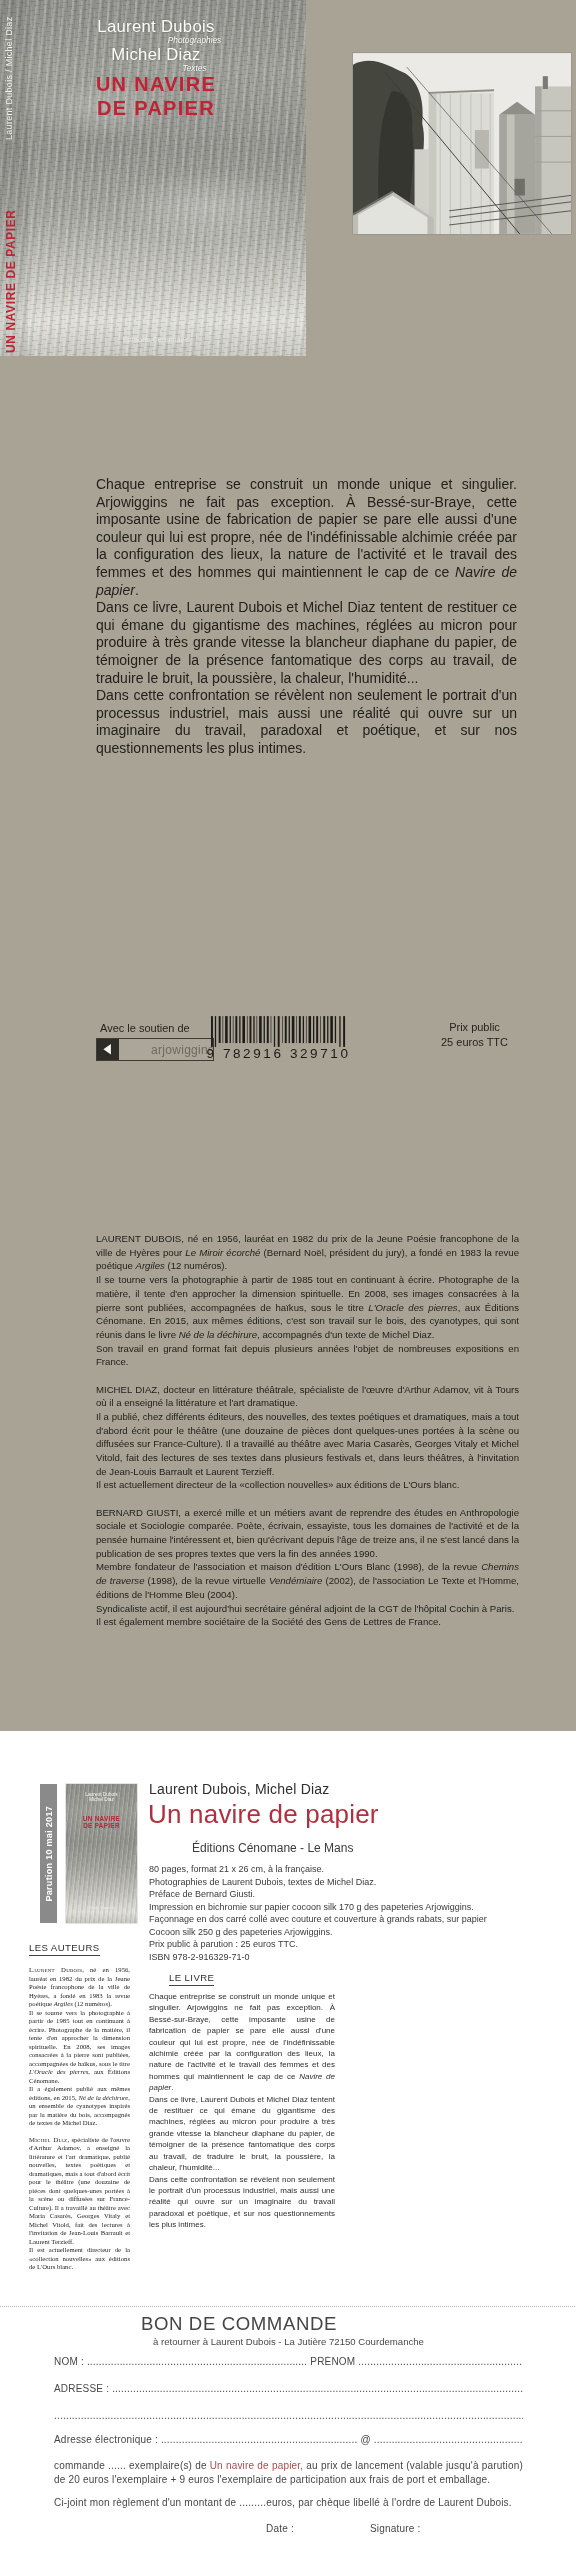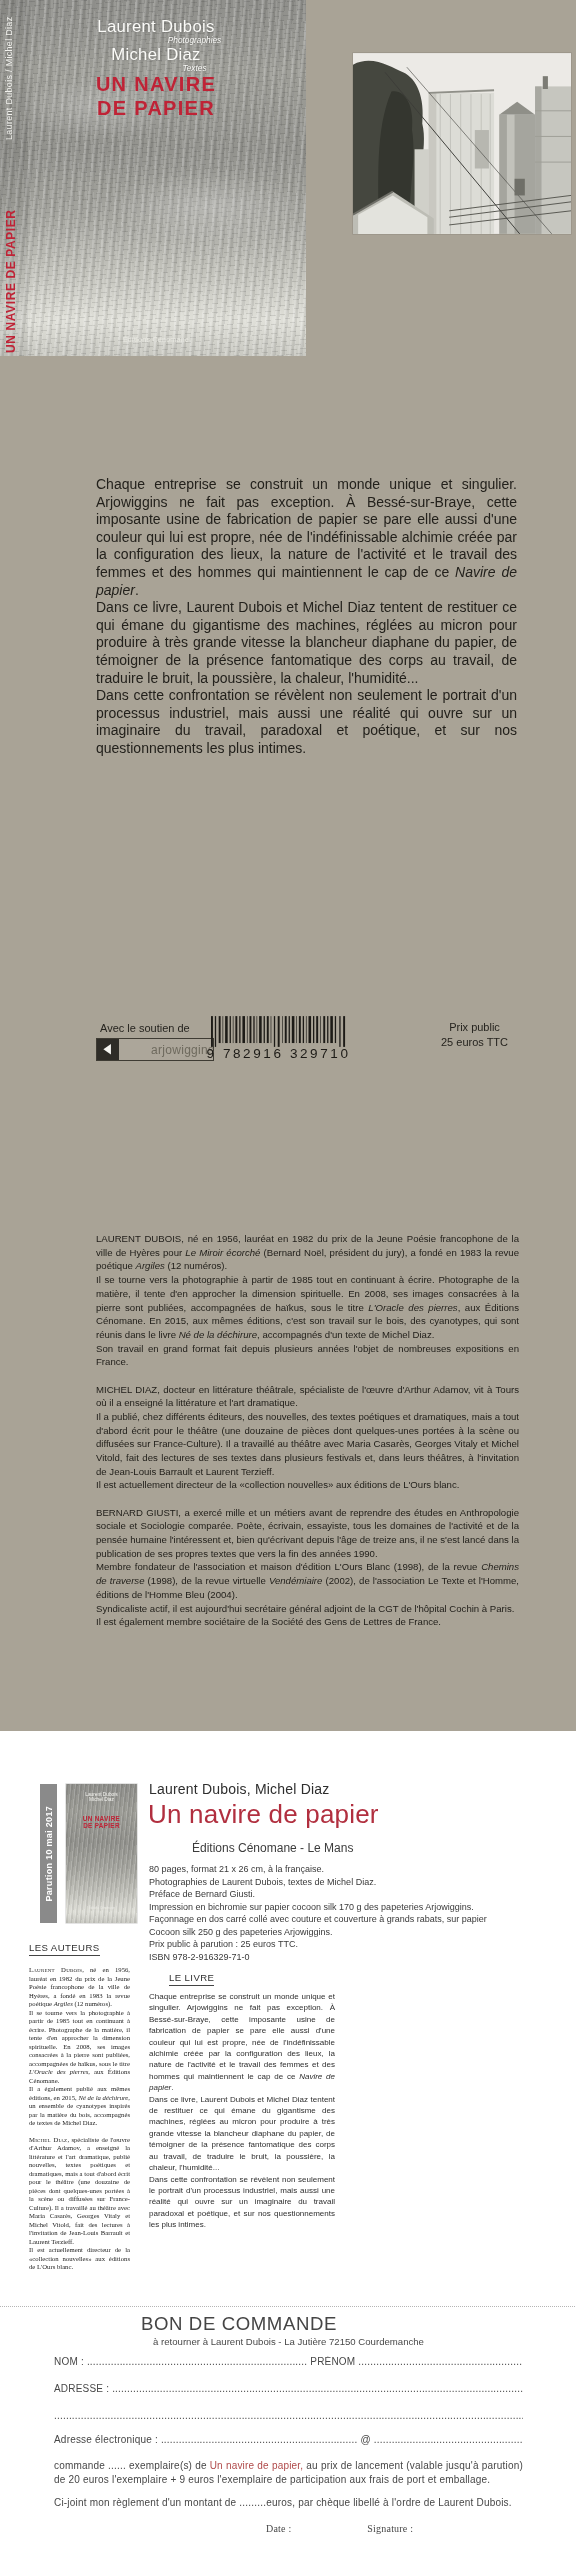--- a/index.html
+++ b/index.html
@@ -90,21 +90,21 @@
   
   .dotted-sep{position:absolute;left:0;right:0;top:2306px;border-top:1.3px dotted #b5b5b5;}
   .form-title{position:absolute;left:0;width:478px;top:2313px;text-align:center;font-size:18.6px;
               letter-spacing:0.6px;color:#454545;}
   .form-subtitle{position:absolute;left:0;width:577px;top:2336px;text-align:center;font-size:9.6px;color:#4a4a4a;}
   .f-line{position:absolute;left:54px;width:469px;font-size:10px;color:#474747;letter-spacing:0.2px;
           white-space:nowrap;overflow:hidden;}
   .f-nom{top:2356px;} .f-adresse{top:2383px;} .f-dots{top:2410px;} .f-email{top:2434px;}
   .f-order{top:2459px;white-space:normal;line-height:13.5px;text-align:justify;}
   .f-pay{top:2497px;}
-  .f-sign{top:2523px;display:flex;font-family:Liberation Serif, serif;}
+  .f-sign{top:2523px;display:flex;}
   .f-sign .date{margin-left:212px;} .f-sign .sig{margin-left:76px;}
   .red{color:var(--form-red,#b04a4a);}
   .em{font-style:italic;}
   .sc{font-variant:small-caps;letter-spacing:0.2px;}
 </style>
 </head>
 <body>
 
 <div class="page">
 

